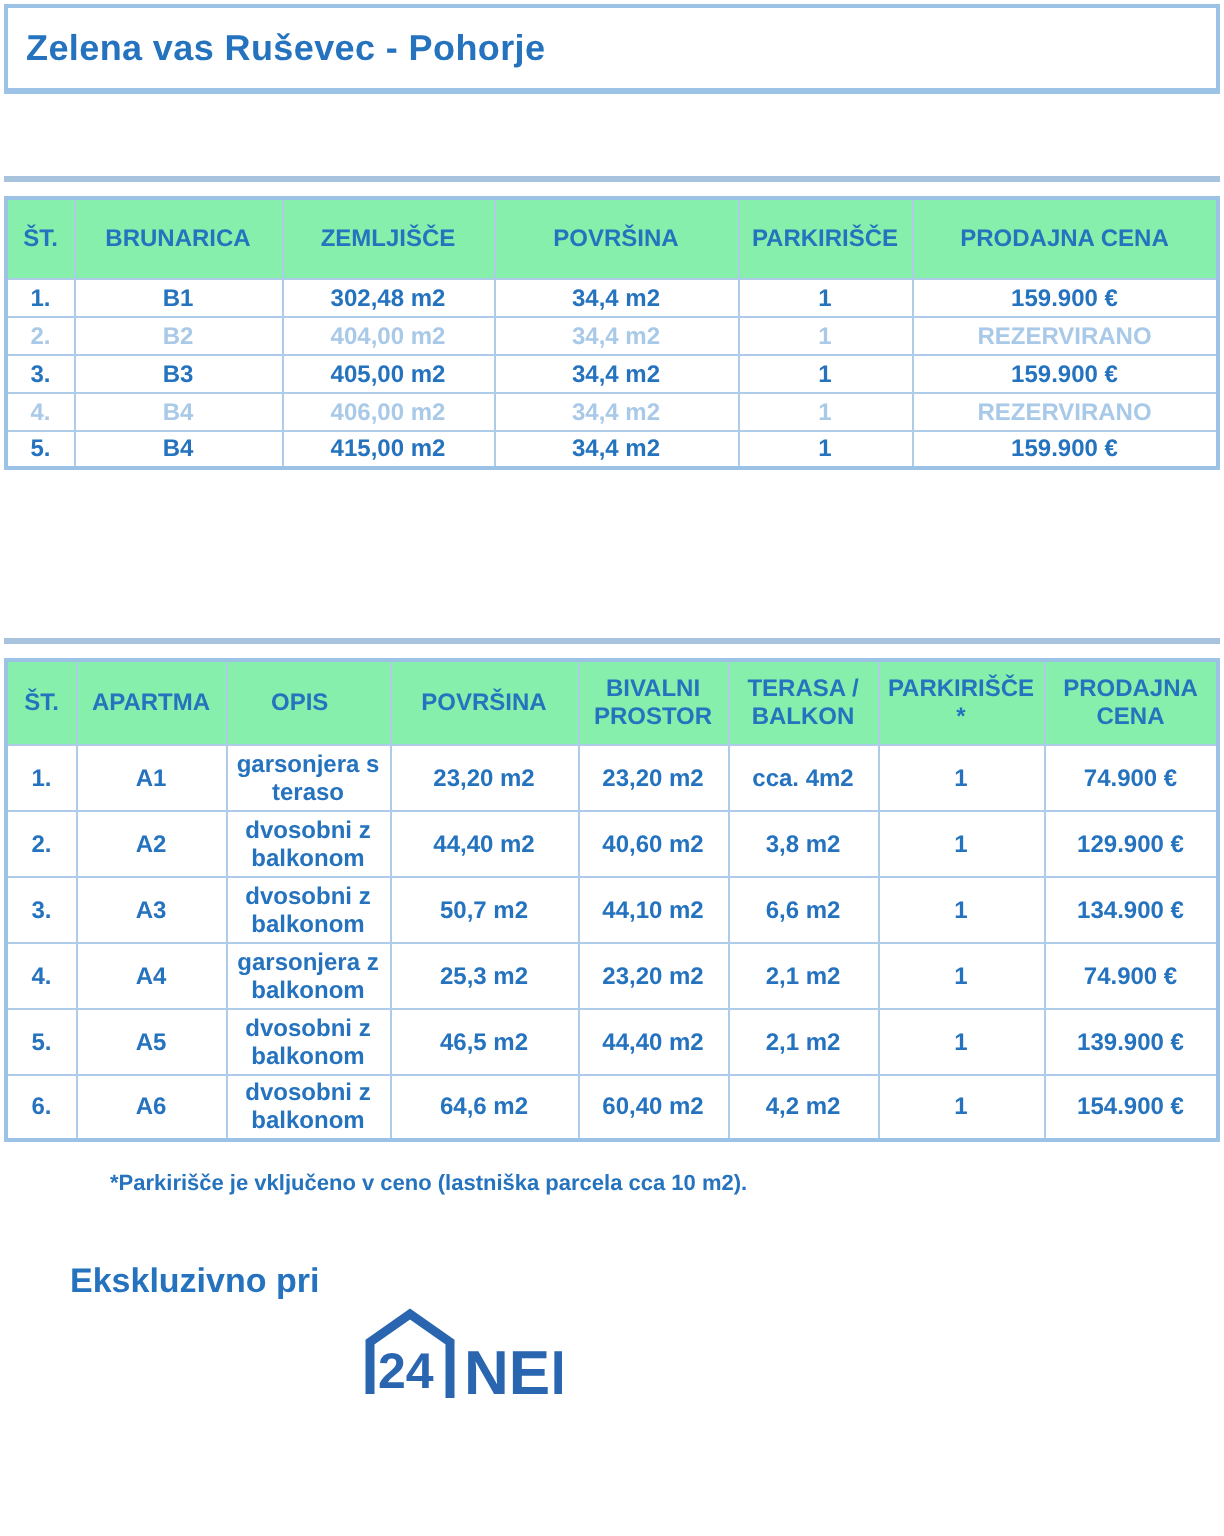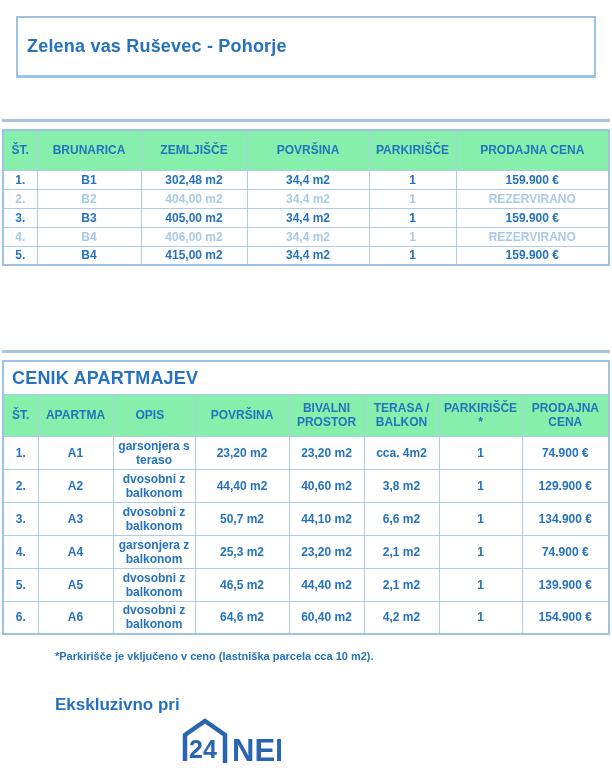--- a/index.html
+++ b/index.html
@@ -8,24 +8,24 @@
     width: 612px; height: 768px;
     background: #ffffff;
     font-family: "Liberation Sans", sans-serif;
     font-weight: bold;
     color: #2573BE;
     overflow: hidden;
   }
 
   
   .page-header {
-    margin: 16px;
+    margin: 2px;
     border: 2px solid #9CC2E5;
     border-bottom-width: 3px;
-    height: 62px;
+    height: 45px;
     display: flex;
     align-items: center;
     padding-left: 9px;
     font-size: 18px;
     letter-spacing: 0.2px;
   }
 
   .rule {
     height: 3px;
     background: #A7C3DD;
@@ -71,21 +71,21 @@
   }
   .t1 td { height: 19px; }
   .t2 td { height: 33px; }
   tr.reserved td { color: #A9C9E8; }
 
   .footnote {
     margin: 15px 0 0 55px;
     font-size: 11px;
   }
   .exclusive {
-    margin: 33px 0 0 55px;
+    margin: 33px 0 0 35px;
     font-size: 17px;
   }
   .logo-wrap {
     margin: 2px 0 0 181px;
     width: 120px;
     text-align: left;
     color: #a21caf;
   }
 </style>
 </head>
@@ -165,23 +165,20 @@
     <col style="width:35px">
       <col style="width:75px">
       <col style="width:82px">
       <col style="width:94px">
     <col style="width:75px">
       <col style="width:75px">
       <col style="width:83px">
       <col style="width:87px">
   </colgroup>
   <tbody>
-      <tr>
-    <td class="title-cell" colspan="8">CENIK APARTMAJEV</td>
-  </tr>
   <tr>
     <th>ŠT.</th>
     <th>APARTMA</th>
     <th style="text-align:left; padding-left:22px;">OPIS</th>
     <th>POVRŠINA</th>
     <th>BIVALNI
 PROSTOR</th>
     <th>TERASA /
 BALKON</th>
     <th>PARKIRIŠČE

